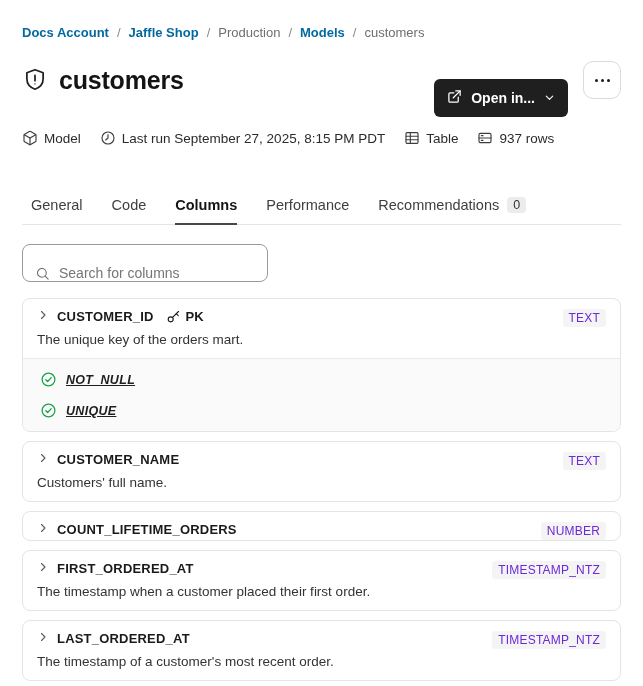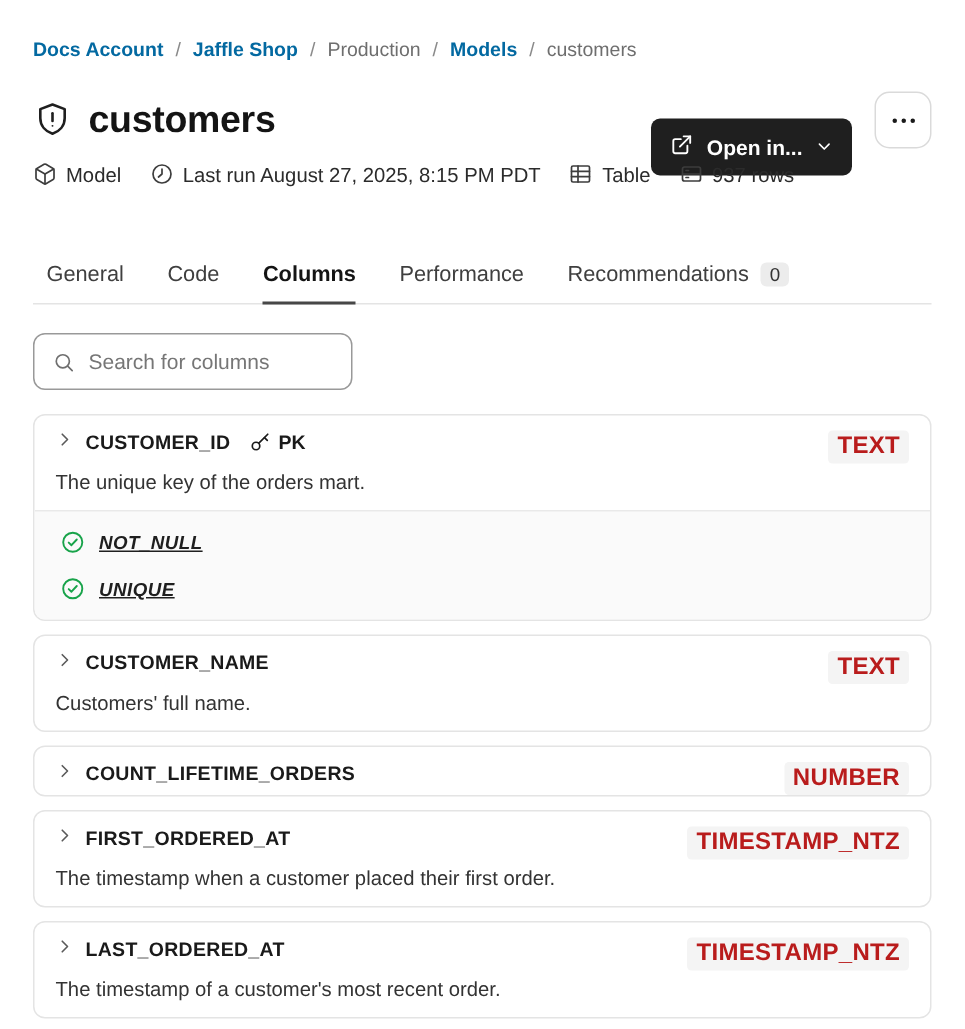--- a/index.html
+++ b/index.html
@@ -41,21 +41,21 @@
   }
   .btn-more {
     width: 38px; height: 38px; border: 1px solid #dadada; border-radius: 10px;
     background: #ffffff; cursor: pointer;
     display: flex; align-items: center; justify-content: center; gap: 3px;
   }
   .btn-more .dot { width: 3px; height: 3px; border-radius: 50%; background: #1a1a1a; }
 
   
   .meta-row {
-    margin-top: 8px;
+    margin-top: 30px;
     display: flex; align-items: center; gap: 19px;
     font-size: 13.5px; color: #2b2b2b;
   }
   .meta-item { display: flex; align-items: center; gap: 6px; }
   .meta-item svg { display: block; color: #3d3d3d; }
 
   
   .tabs {
     margin-top: 51px;
     display: flex; align-items: flex-end; gap: 29px;
@@ -70,23 +70,23 @@
   }
   .tab.active { color: #141414; font-weight: 600; border-bottom-color: #474747; }
   .tab-badge {
     margin-left: 8px; background: #ececec; color: #333333;
     border-radius: 4px; padding: 1px 6px; font-size: 12.5px; font-weight: 500;
   }
 
   
   .search-box {
     margin-top: 19px;
-    width: 213px; height: 38px;
+    width: 246px; height: 38px;
     border: 1px solid #999999; border-radius: 8px;
-    display: flex; align-items: center; gap: 9px; padding: 0 12px;
+    display: flex; align-items: flex-end; gap: 9px; padding: 0 12px;
     background: #fff;
   }
   .search-box svg { display: block; color: #6f6f6f; flex: none; }
   .search-box input {
     border: none; outline: none; flex: 1; min-width: 0;
     font-family: inherit; font-size: 14px; color: #171717; background: transparent;
   }
   .search-box input::placeholder { color: #767676; }
 
   
@@ -99,22 +99,22 @@
     display: flex; align-items: flex-start; gap: 8px;
     padding: 10px 14px 0 14px; cursor: pointer;
   }
   .card-head svg.chev { display: block; color: #5a5a5a; flex: none; }
   .col-name { font-size: 13px; font-weight: 700; color: #1a1a1a; letter-spacing: 0.2px; }
   .pk-tag { display: flex; align-items: center; gap: 5px; margin-left: 4px; }
   .pk-tag svg { display: block; color: #1a1a1a; }
   .pk-label { font-size: 13px; font-weight: 700; color: #1a1a1a; }
   .type-badge {
     margin-left: auto;
-    background: #f4f4f4; color: #b91c1c;
-    font-size: 16px; font-weight: 700; letter-spacing: 0.2px;
+    background: #f4f4f4; color: #6d28d9;
+    font-size: 12px; font-weight: 400; letter-spacing: 0.2px;
     padding: 2px 6px; border-radius: 3px;
   }
   .card-desc { padding: 5px 14px 11px 14px; font-size: 13.5px; color: #333333; }
   .card-tests { background: #fafafa; border-top: 1px solid #e9e9e9; padding: 5px 0; font-style: italic; }
   .test-row { display: flex; align-items: center; gap: 9px; padding: 7px 14px 7px 17px; }
   .test-row svg { display: block; flex: none; color: #18a34a; }
   .test-link {
     font-size: 12.5px; font-weight: 700; letter-spacing: 0.3px;
     color: #1f1f1f; text-decoration: underline; cursor: pointer;
   }
@@ -182,21 +182,21 @@
       </span>
       <span>Model</span>
     </div>
     <div class="meta-item">
       <span>
         <svg width="16" height="16" viewBox="0 0 24 24" fill="none" stroke="currentColor" stroke-width="1.7" stroke-linecap="round" stroke-linejoin="round">
           <circle cx="12" cy="12" r="9"></circle>
           <polyline points="12 7 12 12 8.5 15"></polyline>
         </svg>
       </span>
-      <span>Last run August 27, 2025, 8:15 PM PDT</span>
+      <span>Last run September 27, 2025, 8:15 PM PDT</span>
     </div>
     <div class="meta-item">
       <span>
         <svg width="16" height="16" viewBox="0 0 24 24" fill="none" stroke="currentColor" stroke-width="1.7" stroke-linecap="round" stroke-linejoin="round">
           <rect x="3" y="4" width="18" height="16" rx="1.5"></rect>
           <line x1="9.5" y1="4" x2="9.5" y2="20"></line>
           <line x1="3" y1="9.3" x2="21" y2="9.3"></line>
           <line x1="3" y1="14.6" x2="21" y2="14.6"></line>
         </svg>
       </span>

